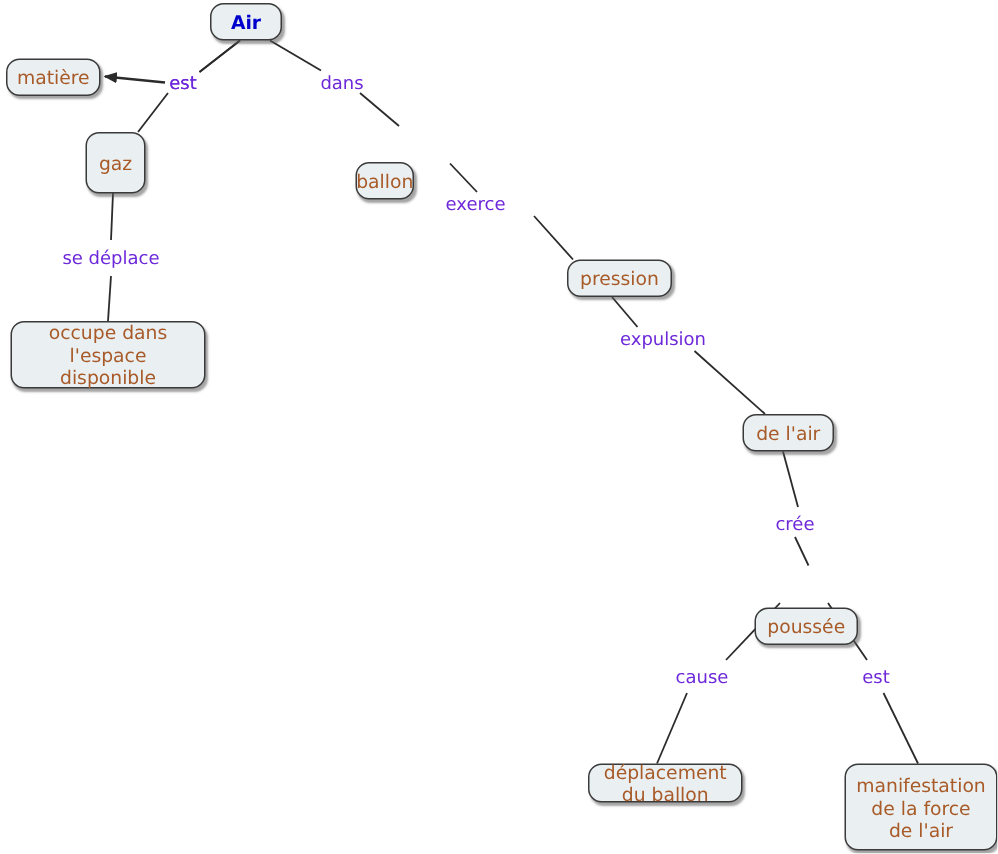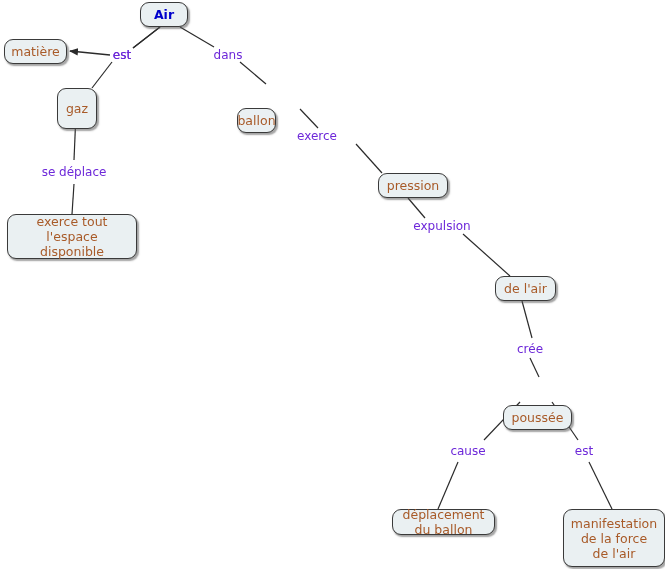--- a/index.html
+++ b/index.html
@@ -87,21 +87,21 @@
         <line x1="552" y1="402" x2="578" y2="440" stroke="#2b2b2b" stroke-width="1.2"></line>
         <line x1="589" y1="462" x2="612" y2="509" stroke="#2b2b2b" stroke-width="1.2"></line>
       </g>
   </svg>
 
   <div id="nodes-layer">
       <div class="node root" style="left: 140px; top: 2px; width: 48px; height: 25px;">Air</div>
       <div class="node" style="left: 4px; top: 39px; width: 63px; height: 25px;">matière</div>
       <div class="node" style="left: 57px; top: 88px; width: 40px; height: 41px;">gaz</div>
       <div class="node" style="left: 237px; top: 84px; width: 39px; height: 25px; margin-top: 24px;">ballon</div>
-      <div class="node" style="left: 7px; top: 214px; width: 130px; height: 45px;">exerce tout
+      <div class="node" style="left: 7px; top: 214px; width: 130px; height: 45px;">occupe dans
 l'espace disponible</div>
       <div class="node" style="left: 360px; top: 173px; width: 70px; height: 25px; margin-left: 18px;">pression</div>
       <div class="node" style="left: 495px; top: 276px; width: 61px; height: 25px;">de l'air</div>
       <div class="node" style="left: 503px; top: 377px; width: 69px; height: 25px; margin-top: 28px;">poussée</div>
       <div class="node" style="left: 392px; top: 509px; width: 103px; height: 26px;">déplacement
 du ballon</div>
       <div class="node" style="left: 563px; top: 509px; width: 102px; height: 58px;">manifestation
 de la force
 de l'air</div>
     </div>

